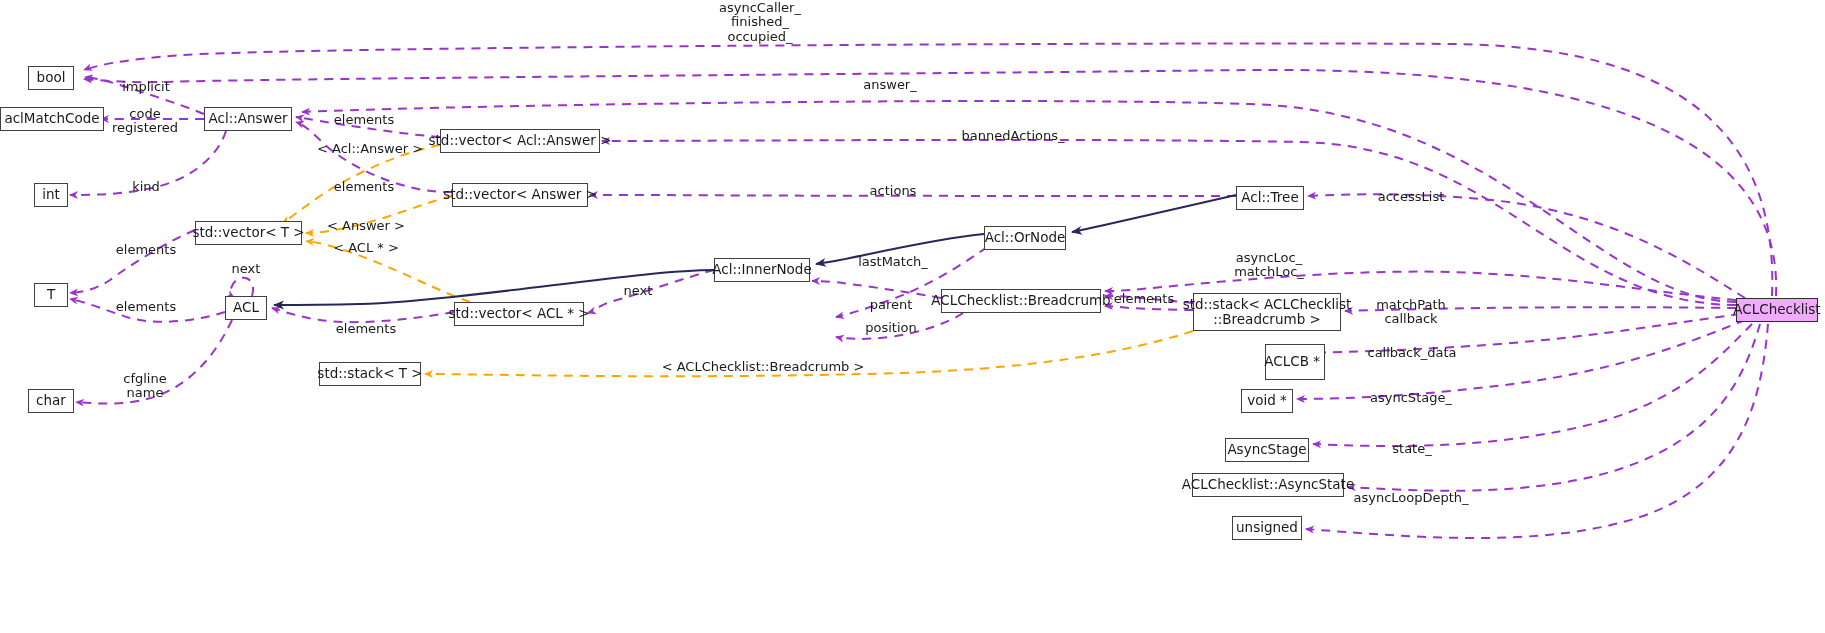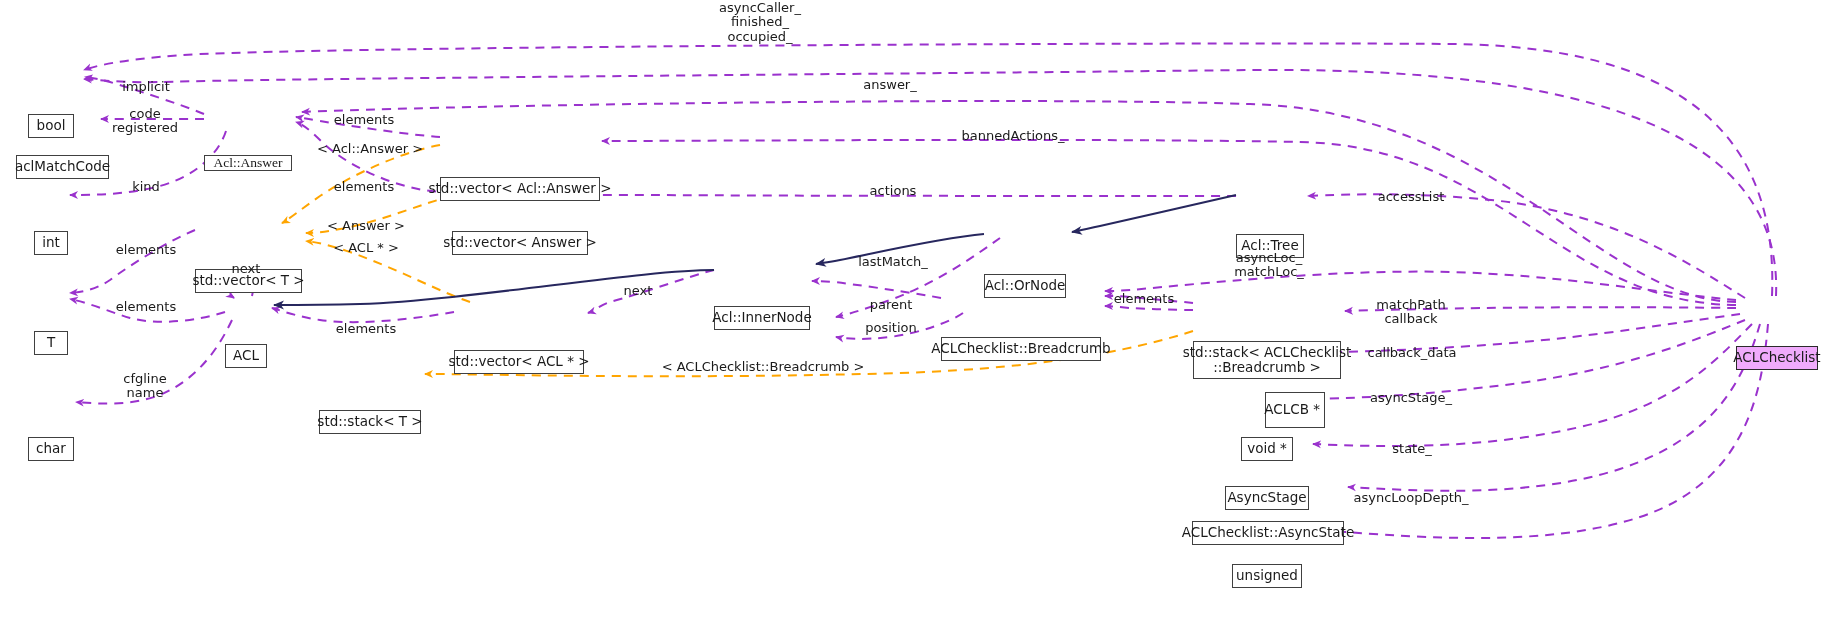--- a/index.html
+++ b/index.html
@@ -13,21 +13,20 @@
     background:#ffffff;
     color:#1a1a1a;
     font-size:13.5px;
     line-height:1.12;
     display:flex;
     align-items:center;
     justify-content:center;
     text-align:center;
     white-space:pre;
     padding:1px 4px;
-    margin-top:48px;
   }
   .node.highlight{background:#f0abfc;border:1px solid #2b2b2b;}
   .elabel{
     position:absolute;
     font-size:13px;
     color:#1a1a1a;
     white-space:pre;
     text-align:center;
     line-height:1.1;
     transform:translate(-50%,-50%);
@@ -126,25 +125,25 @@
 
       <path d="M714,270 C640,270 470,300 360,304 C320,305 290,305 274,305"></path>
 
       <path d="M984,234 C940,238 880,252 840,260 C830,262 822,263 816,264"></path>
 
       <path d="M1236,195 C1200,203 1140,217 1100,226 C1086,229 1078,231 1072,232"></path>
     </g>
   </svg>
 
   <div class="node" style="left:28px;top:66px;width:46px;height:24px;"><span>bool</span></div>
-  <div class="node" style="left:16px;top:107px;width:93px;height:24px;"><span>aclMatchCode</span></div>
+  <div class="node" style="left:0;top:107px;width:104px;height:24px;"><span>aclMatchCode</span></div>
   <div class="node" style="left:34px;top:183px;width:34px;height:24px;"><span>int</span></div>
   <div class="node" style="left:34px;top:283px;width:34px;height:24px;"><span>T</span></div>
   <div class="node" style="left:28px;top:389px;width:46px;height:24px;"><span>char</span></div>
-  <div class="node" style="left:204px;top:107px;width:88px;height:16px;font-family:Liberation Serif, serif;"><span>Acl::Answer</span></div>
+  <div class="node" style="left:204px;top:107px;width:88px;height:24px;"><span>Acl::Answer</span></div>
   <div class="node" style="left:195px;top:221px;width:107px;height:24px;"><span>std::vector&lt; T &gt;</span></div>
   <div class="node" style="left:225px;top:296px;width:42px;height:24px;"><span>ACL</span></div>
   <div class="node" style="left:319px;top:362px;width:102px;height:24px;"><span>std::stack&lt; T &gt;</span></div>
   <div class="node" style="left:440px;top:129px;width:160px;height:24px;"><span>std::vector&lt; Acl::Answer &gt;</span></div>
   <div class="node" style="left:452px;top:183px;width:136px;height:24px;"><span>std::vector&lt; Answer &gt;</span></div>
   <div class="node" style="left:454px;top:302px;width:130px;height:24px;"><span>std::vector&lt; ACL * &gt;</span></div>
   <div class="node" style="left:714px;top:258px;width:96px;height:24px;"><span>Acl::InnerNode</span></div>
   <div class="node" style="left:941px;top:289px;width:160px;height:24px;"><span>ACLChecklist::Breadcrumb</span></div>
   <div class="node" style="left:984px;top:226px;width:82px;height:24px;"><span>Acl::OrNode</span></div>
   <div class="node" style="left:1236px;top:186px;width:68px;height:24px;"><span>Acl::Tree</span></div>

